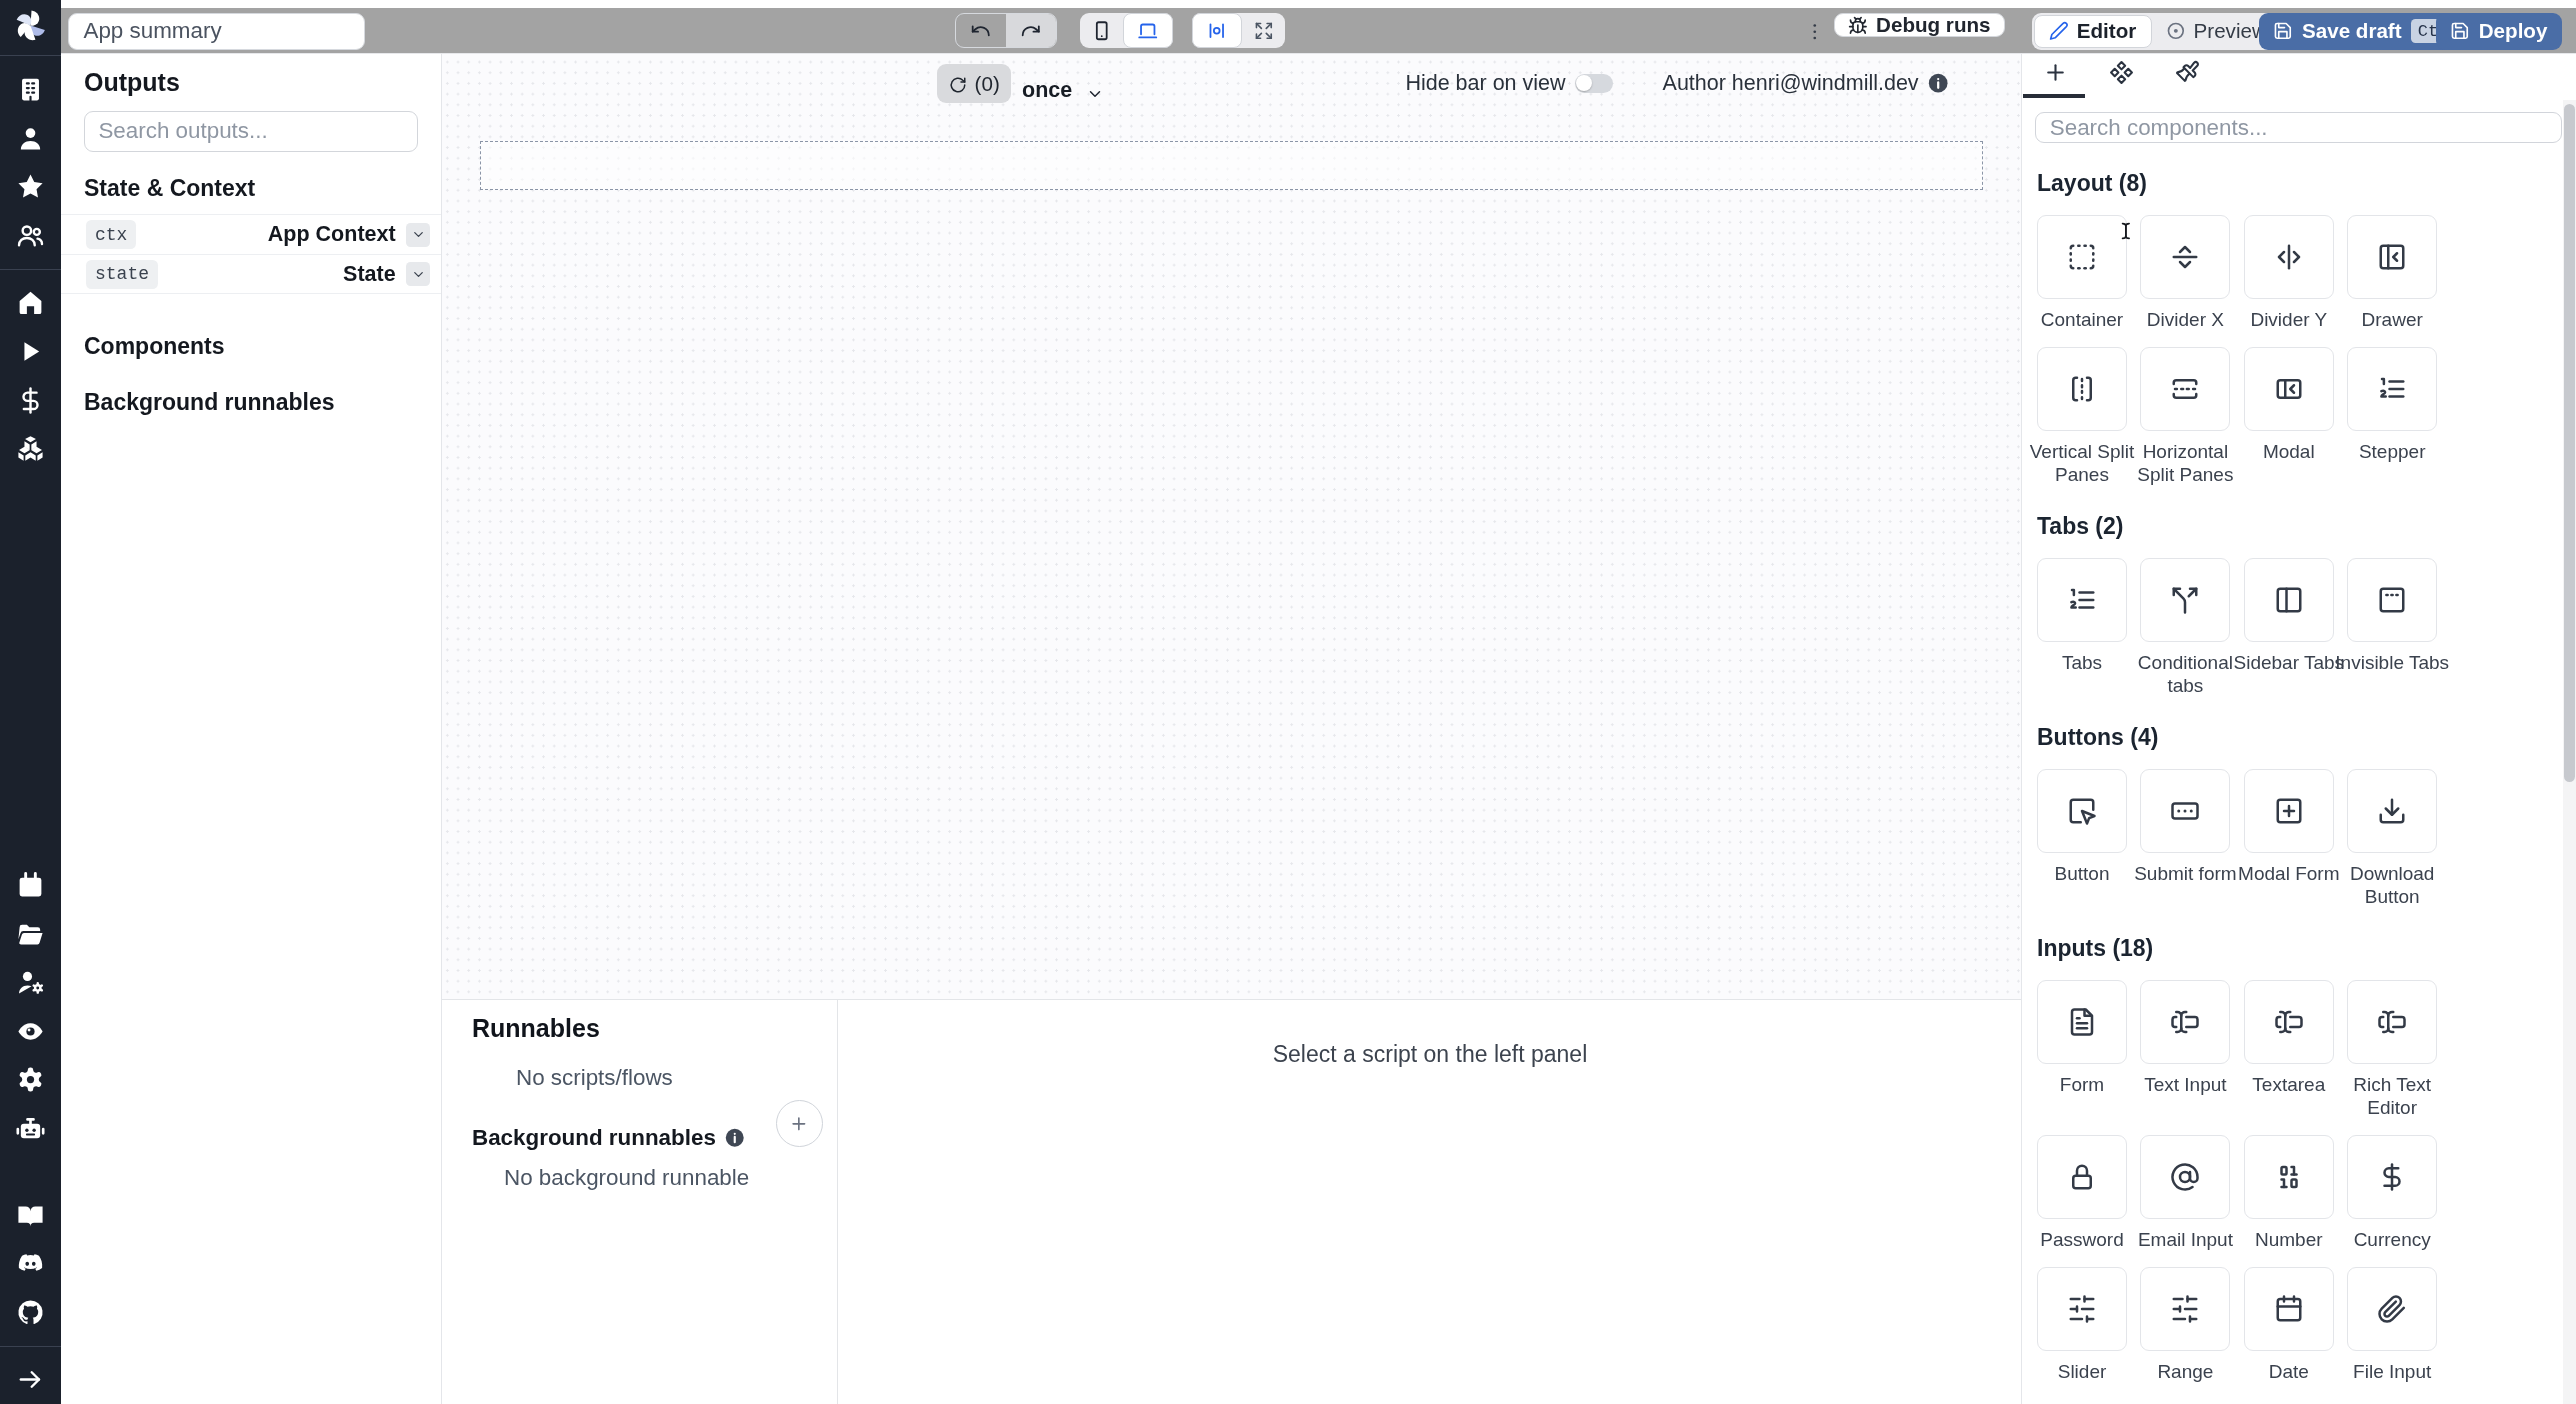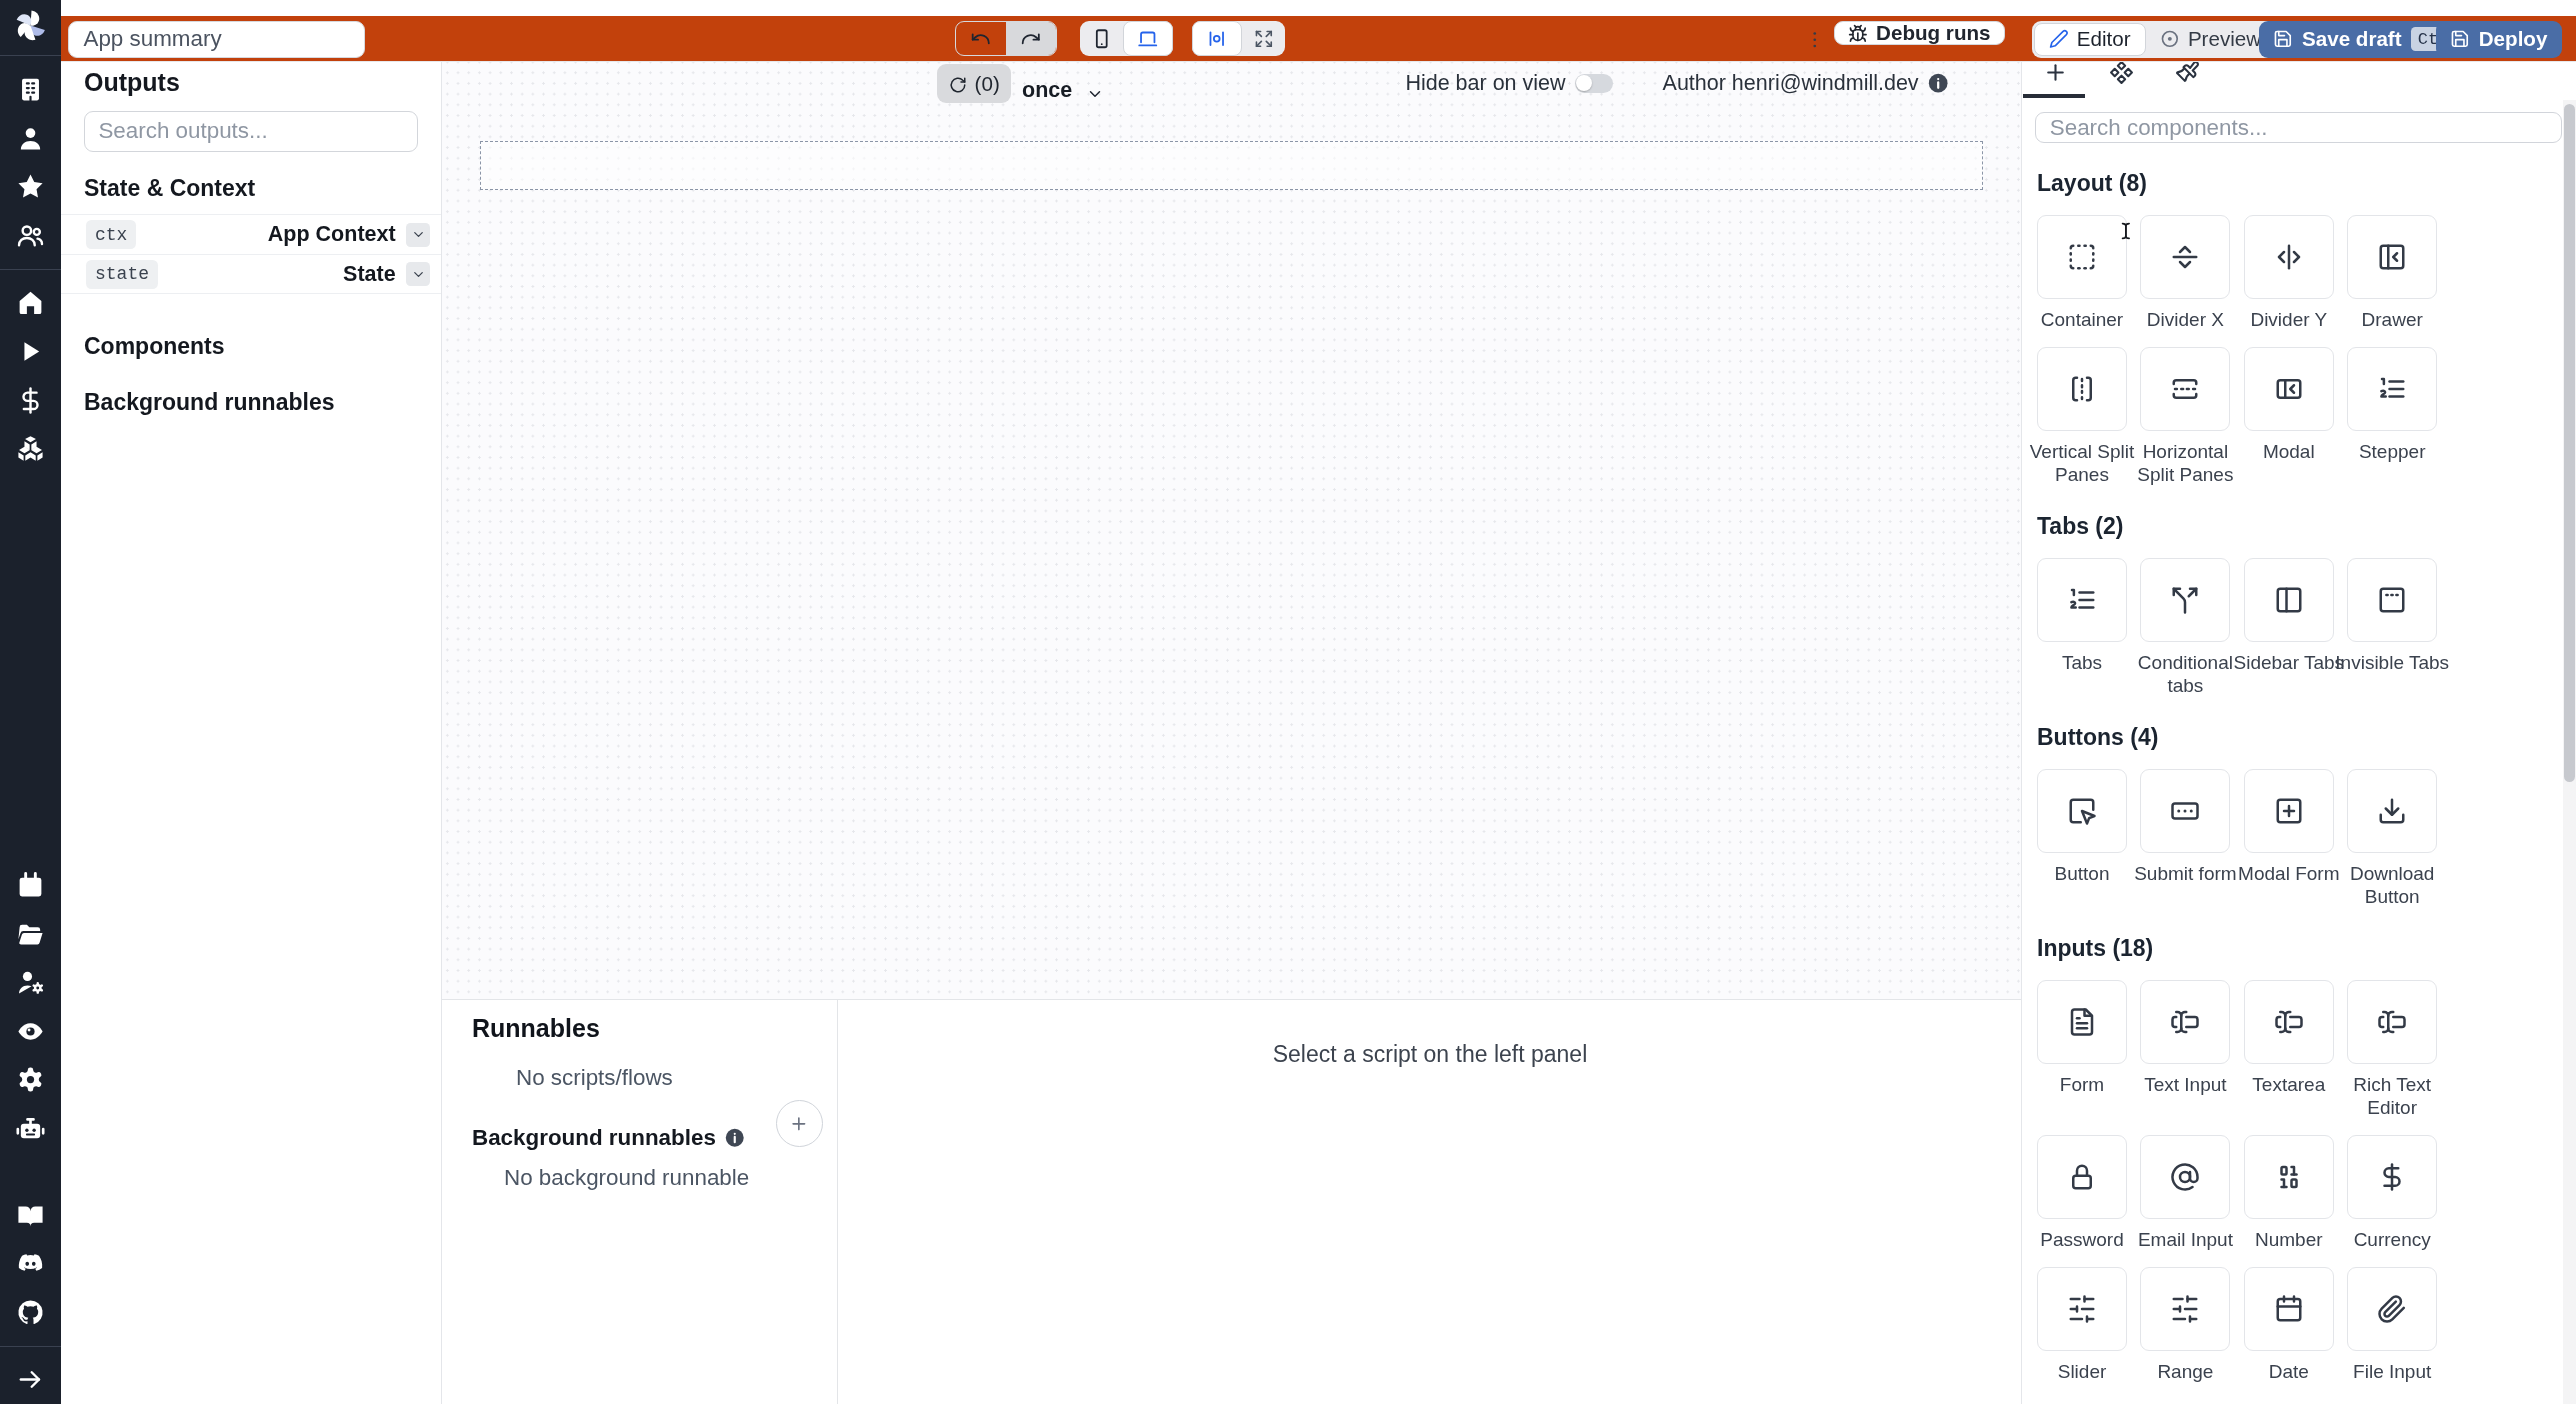--- a/index.html
+++ b/index.html
@@ -9,22 +9,22 @@
   
   .rail { position:absolute; left:0; top:0; width:61px; height:1404px;
     background:#1b212c; display:flex; flex-direction:column; align-items:center; z-index:5; }
   .rail .logo { width:41px; height:41px; margin-top:5.4px; cursor:pointer; }
   .rail-divider { width:61px; height:0.9px; background:#3a4150; margin:9px 0; flex:none; }
   .rail-icon { width:29px; height:29px; color:#fff; margin:9.8px 0; cursor:pointer; flex:none; }
   .rail-group { display:flex; flex-direction:column; align-items:center; }
   .rail-spacer { margin-top:auto; }
 
   
-  .topbar { position:absolute; left:61px; top:16px; width:2515px; height:46px;
-    background:#c2410c; border-bottom:0.9px solid #e7e8eb; z-index:4; }
+  .topbar { position:absolute; left:61px; top:8px; width:2515px; height:46px;
+    background:#a3a3a3; border-bottom:0.9px solid #e7e8eb; z-index:4; }
   .app-summary { position:absolute; left:7.2px; top:4.5px; width:297px; height:37px;
     border:0.9px solid #d6d9de; border-radius:9px; padding:0 14.3px; font-size:22.4px;
     color:#4b5360; background:#fff; outline:none; font-family:inherit; }
   .seg-wrap { position:absolute; top:5.4px; height:35px; display:flex; align-items:center;
     border-radius:9px; }
   .undo-wrap { left:894px; border:0.9px solid #d6d9de; overflow:hidden; }
   .seg-btn { width:50px; height:35px; display:flex; align-items:center; justify-content:center;
     cursor:pointer; color:#1f2530; }
   .seg-gray { background:#d8d9dc; }
   .group-gray { background:#ececef; }
@@ -35,21 +35,21 @@
   .blue-ic { color:#2563eb; }
   .dots-btn { position:absolute; left:1739px; top:9px; width:29px; height:29px;
     display:flex; align-items:center; justify-content:center; color:#343b47; cursor:pointer; }
   .tb-btn { position:absolute; top:5.4px; height:24px; display:flex; align-items:center; gap:8px;
     background:#fff; border:0.9px solid #d4d7dc; border-radius:9px; padding:0 13.4px;
     font-size:20.6px; font-weight:600; color:#21262f; cursor:pointer; }
   .seg-ep { position:absolute; left:1971px; top:4.5px; height:37px; background:#ececef;
     border-radius:9px; display:flex; align-items:center; padding:1.8px; }
   .seg-ep .active { background:#fff; border:0.9px solid #d2d5da; border-radius:8px;
     height:33px; display:flex; align-items:center; gap:8px; padding:0 14.3px;
-    font-size:20.6px; font-weight:400; color:#1c222c; cursor:pointer; }
+    font-size:20.6px; font-weight:700; color:#1c222c; cursor:pointer; }
   .seg-ep .passive { display:flex; align-items:center; gap:8px; padding:0 14.3px;
     font-size:20.6px; font-weight:500; color:#343b46; cursor:pointer; }
   .btn-primary { position:absolute; top:4.5px; height:37px; display:flex; align-items:center;
     gap:9px; background:#4a6da6; border:none; border-radius:9px; padding:0 14.3px;
     color:#fff; font-size:20.6px; font-weight:600; cursor:pointer; font-family:inherit; }
   .kbd { font-family:"Liberation Mono", monospace; font-size:17px; color:#26334a;
     background:#c9d3e3; border-radius:4.5px; padding:2.7px 7.2px; font-weight:400; }
 
   
   .left-panel { position:absolute; left:61px; top:46px; width:381px; height:1359px;

